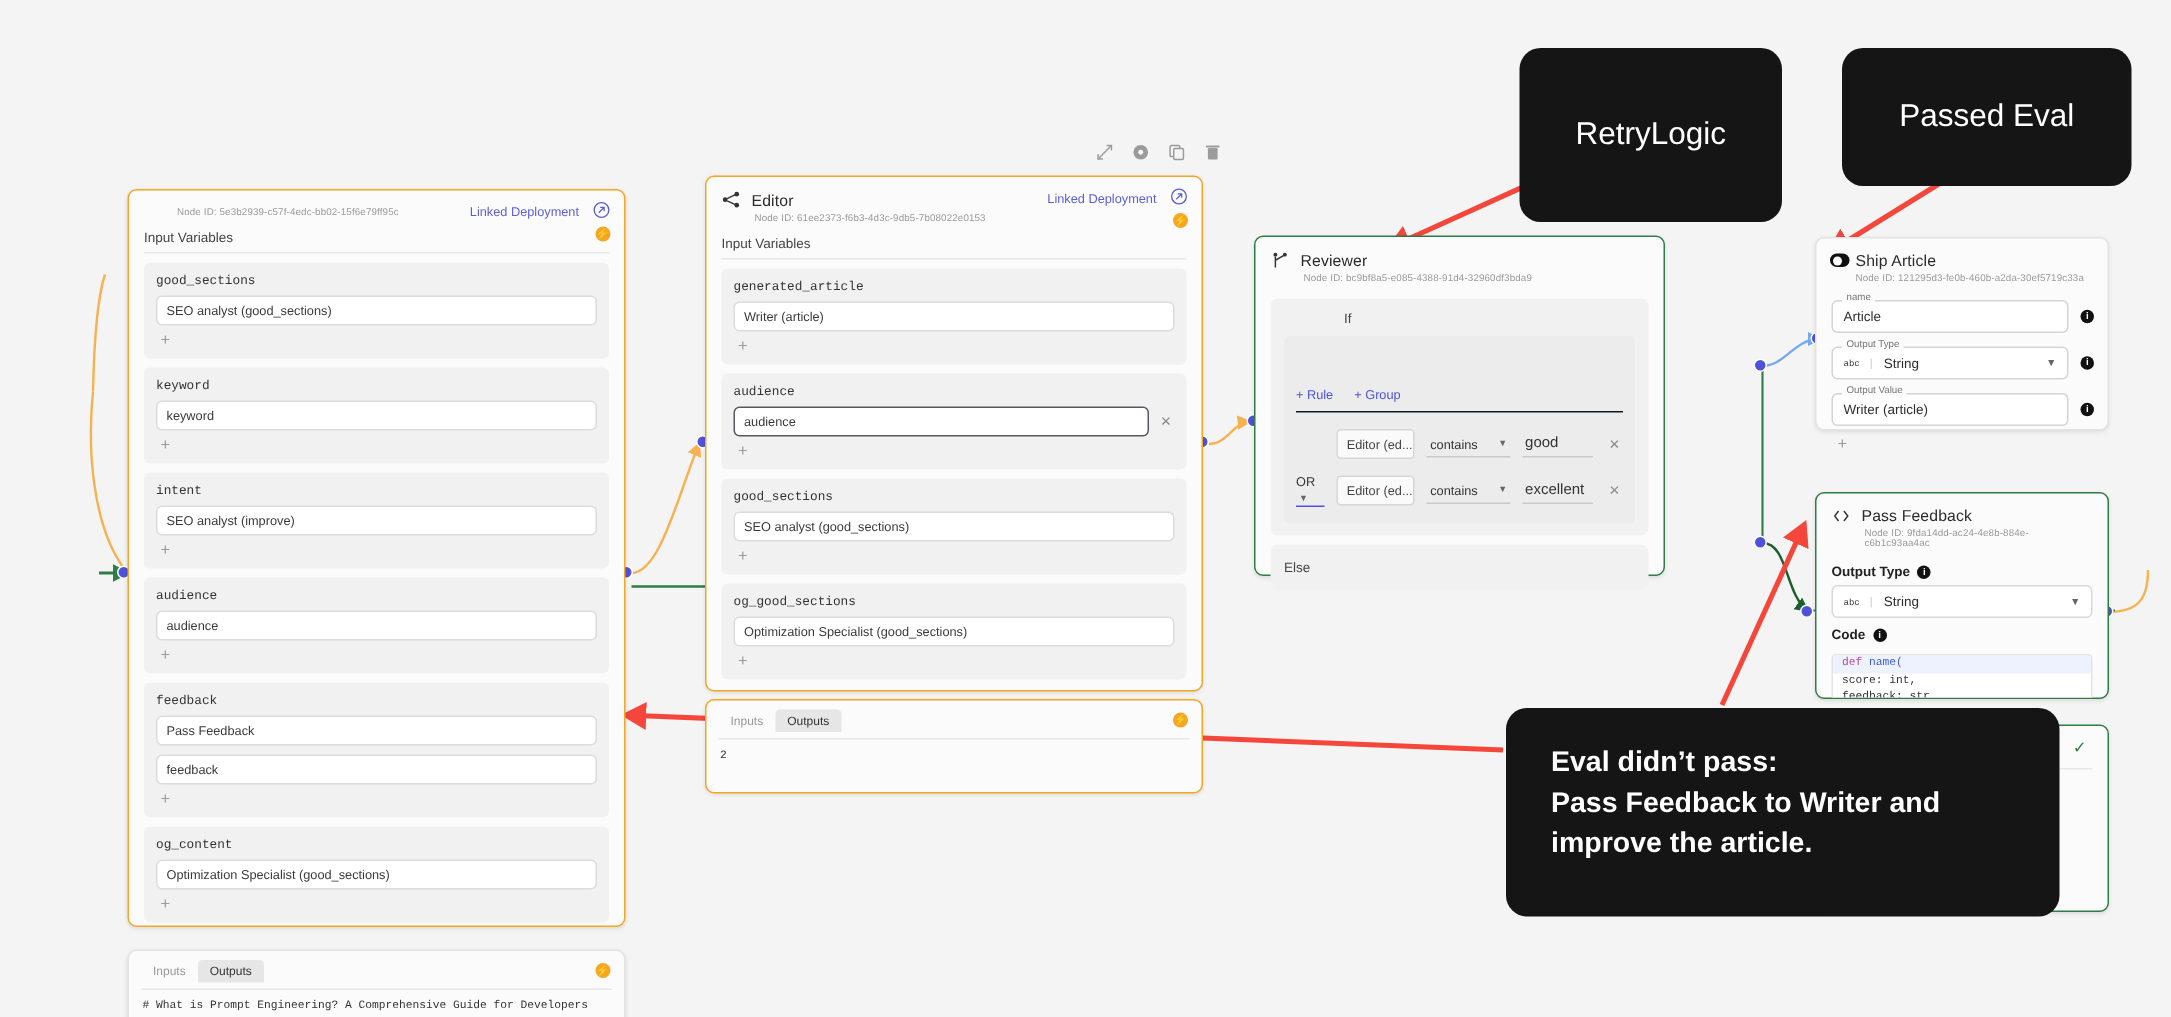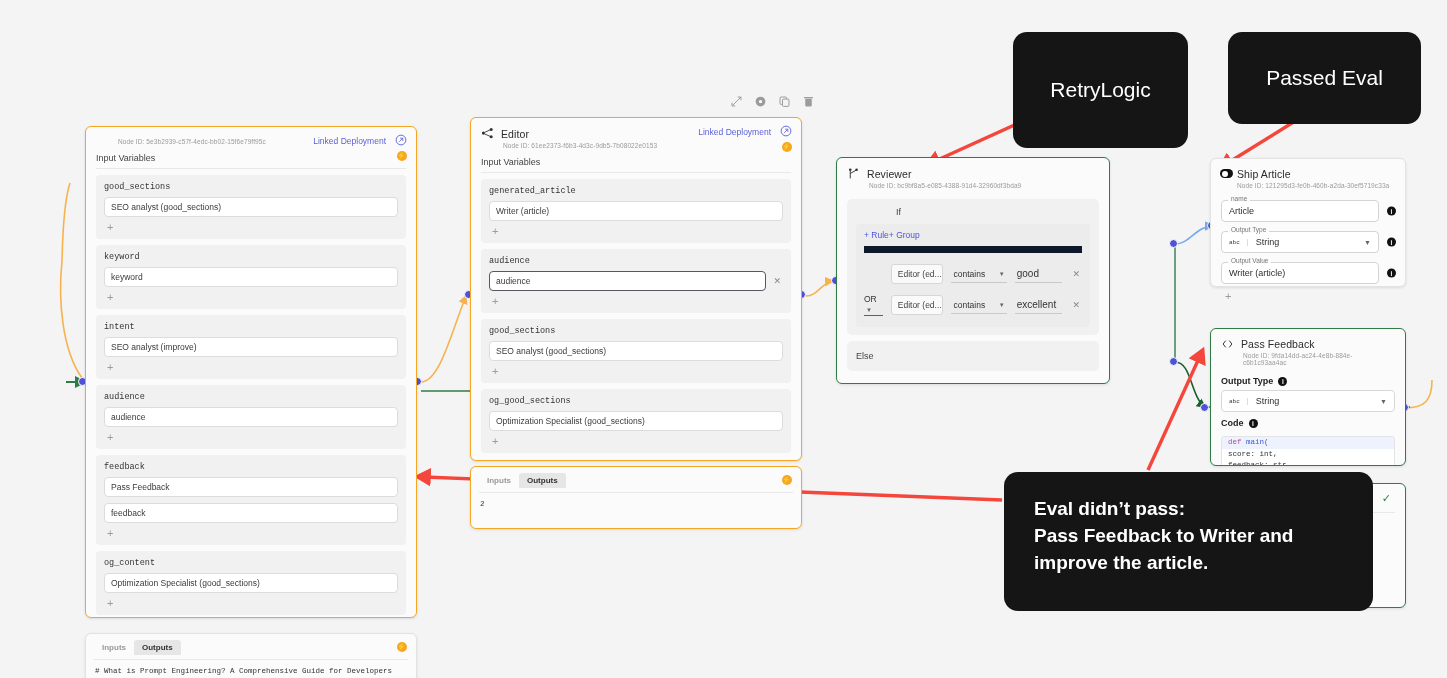--- a/index.html
+++ b/index.html
@@ -58,21 +58,21 @@
   .var-field + .var-field { margin-top:6px; }
   .plus { font-size:11px; color:#9b9b9b; padding:3px 2px 1px 3px; display:inline-block; }
   .field-row { display:flex; align-items:center; gap:5px; }
   .field-row .var-field { flex:1; }
   .x-btn { font-size:9px; color:#8a8a8a; cursor:pointer; padding:0 2px; }
 
   
   .cond-wrap { background:#f1f1f1; border-radius:5px; margin:6px 10px; padding:8px 9px; }
   .cond-if { font-size:9px; color:#444; margin-bottom:7px;margin-left:40px; }
   .rule-box { background:#ececec; border-radius:4px; padding:6px 8px; }
-  .rule-actions { display:flex; padding-bottom:6px; border-bottom:7px solid #0f172a; margin-bottom:6px; }
+  .rule-actions { display:flex; gap:14px; padding-bottom:6px; border-bottom:1px solid #0f172a; margin-bottom:6px;margin-top:28px; }
   .rule-act { font-size:8.5px; color:#4f52d8; cursor:pointer; }
   .rule-row { display:flex; align-items:center; gap:8px; padding:5px 0; }
   .logic-sel { width:30px; font-size:8.5px; color:#333; border-bottom:1.5px solid #4f52d8; padding-bottom:1px; text-align:left; }
   .caret { font-size:6px; color:#666; margin-left:2px; }
   .lhs { background:#fafafa; border:1px solid #d6d6d6; border-radius:3px; font-size:8.5px; color:#444; padding:4px 6px; width:76px; white-space:nowrap; overflow:hidden; }
   .op { font-size:8.5px; color:#333; border-bottom:1px solid #c9c9c9; padding:3px 2px; width:86px; display:flex; justify-content:space-between; align-items:center; }
   .rhs { font-size:10px; color:#333; border-bottom:1px solid #c9c9c9; padding:3px 2px; width:74px; }
   .cond-else { background:#f1f1f1; border-radius:5px; margin:6px 10px 10px 10px; padding:10px 9px; font-size:9px; color:#444; }
 
   
@@ -87,21 +87,21 @@
   
   .pf-label { font-size:9px; color:#222; font-weight:bold; padding: 8px 10px 4px 10px; display:flex; align-items:center; gap:5px; }
   .pf-sel { margin: 0 10px; border:1px solid #d8d8d8; border-radius:4px; background:#fff; padding:5px 7px; display:flex; align-items:center; font-size:9px; color:#2e2e2e; }
   .code-box { margin: 4px 10px 8px 10px; background:#fff; border:1px solid #e4e4e4; border-radius:3px; padding:5px 6px; font-family:"Liberation Mono", monospace; font-size:7.5px; line-height:1.55; color:#333; overflow:hidden; }
   .k-def { color:#b349a0; }
   .k-fn  { color:#3b5bdb; }
   .code-line1 { background:#eef2ff; margin:-5px -6px 0 -6px; padding:0 6px; }
 
   
   .io-tabs { display:flex; gap:0; padding:6px 8px 0 8px; }
-  .io-tab { font-size:8px; padding:3px 8px; border-radius:3px 3px 0 0; color:#9a9a9a; cursor:pointer;font-weight:bold; }
+  .io-tab { font-size:8px; padding:3px 8px; border-radius:3px 3px 0 0; color:#9a9a9a; cursor:pointer; }
   .io-tab.active { background:#e6e6e6; color:#333; }
   .io-divider { height:1px; background:#e8e8e8; margin: 4px 8px 0 8px; }
   .io-body { padding: 7px 9px; font-family:"Liberation Mono", monospace; font-size:7.5px; color:#333; }
 
   
   .callout {
     position:absolute; background:#151515; border-radius:14px;
     color:#fff; display:flex; align-items:center; justify-content:center;
     text-align:left;
   }
@@ -408,21 +408,21 @@
     <div class="pf-sel">
       <span class="abc-tag">abc</span>
       <span>String</span>
       <span class="sel-caret">▼</span>
     </div>
     <div class="pf-label" style="padding-top:6px;">
       <span>Code</span>
       <span class="info-dot" style="position:static; transform:none;">i</span>
     </div>
     <div class="code-box">
-      <div class="code-line1"><span class="k-def">def</span> <span class="k-fn">main(</span></div>
+      <div class="code-line1"><span class="k-def">def</span> <span class="k-fn">name(</span></div>
       <div>    score: int,</div>
       <div>    feedback: str</div>
 
     </div>
   </div>
 
   <div class="node green" style="left:1210px; top:483px; width:196px; height:125px; overflow:hidden;">
     <div class="check-mark" style="right:14px; top:8px;">✓</div>
     <div style="height:1px; background:#e8e8e8; margin:28px 10px 0 10px;"></div>
     <div style="font-family:'Liberation Mono', monospace; font-size:7.5px; color:#333; padding:8px 10px; line-height:2.6;">

